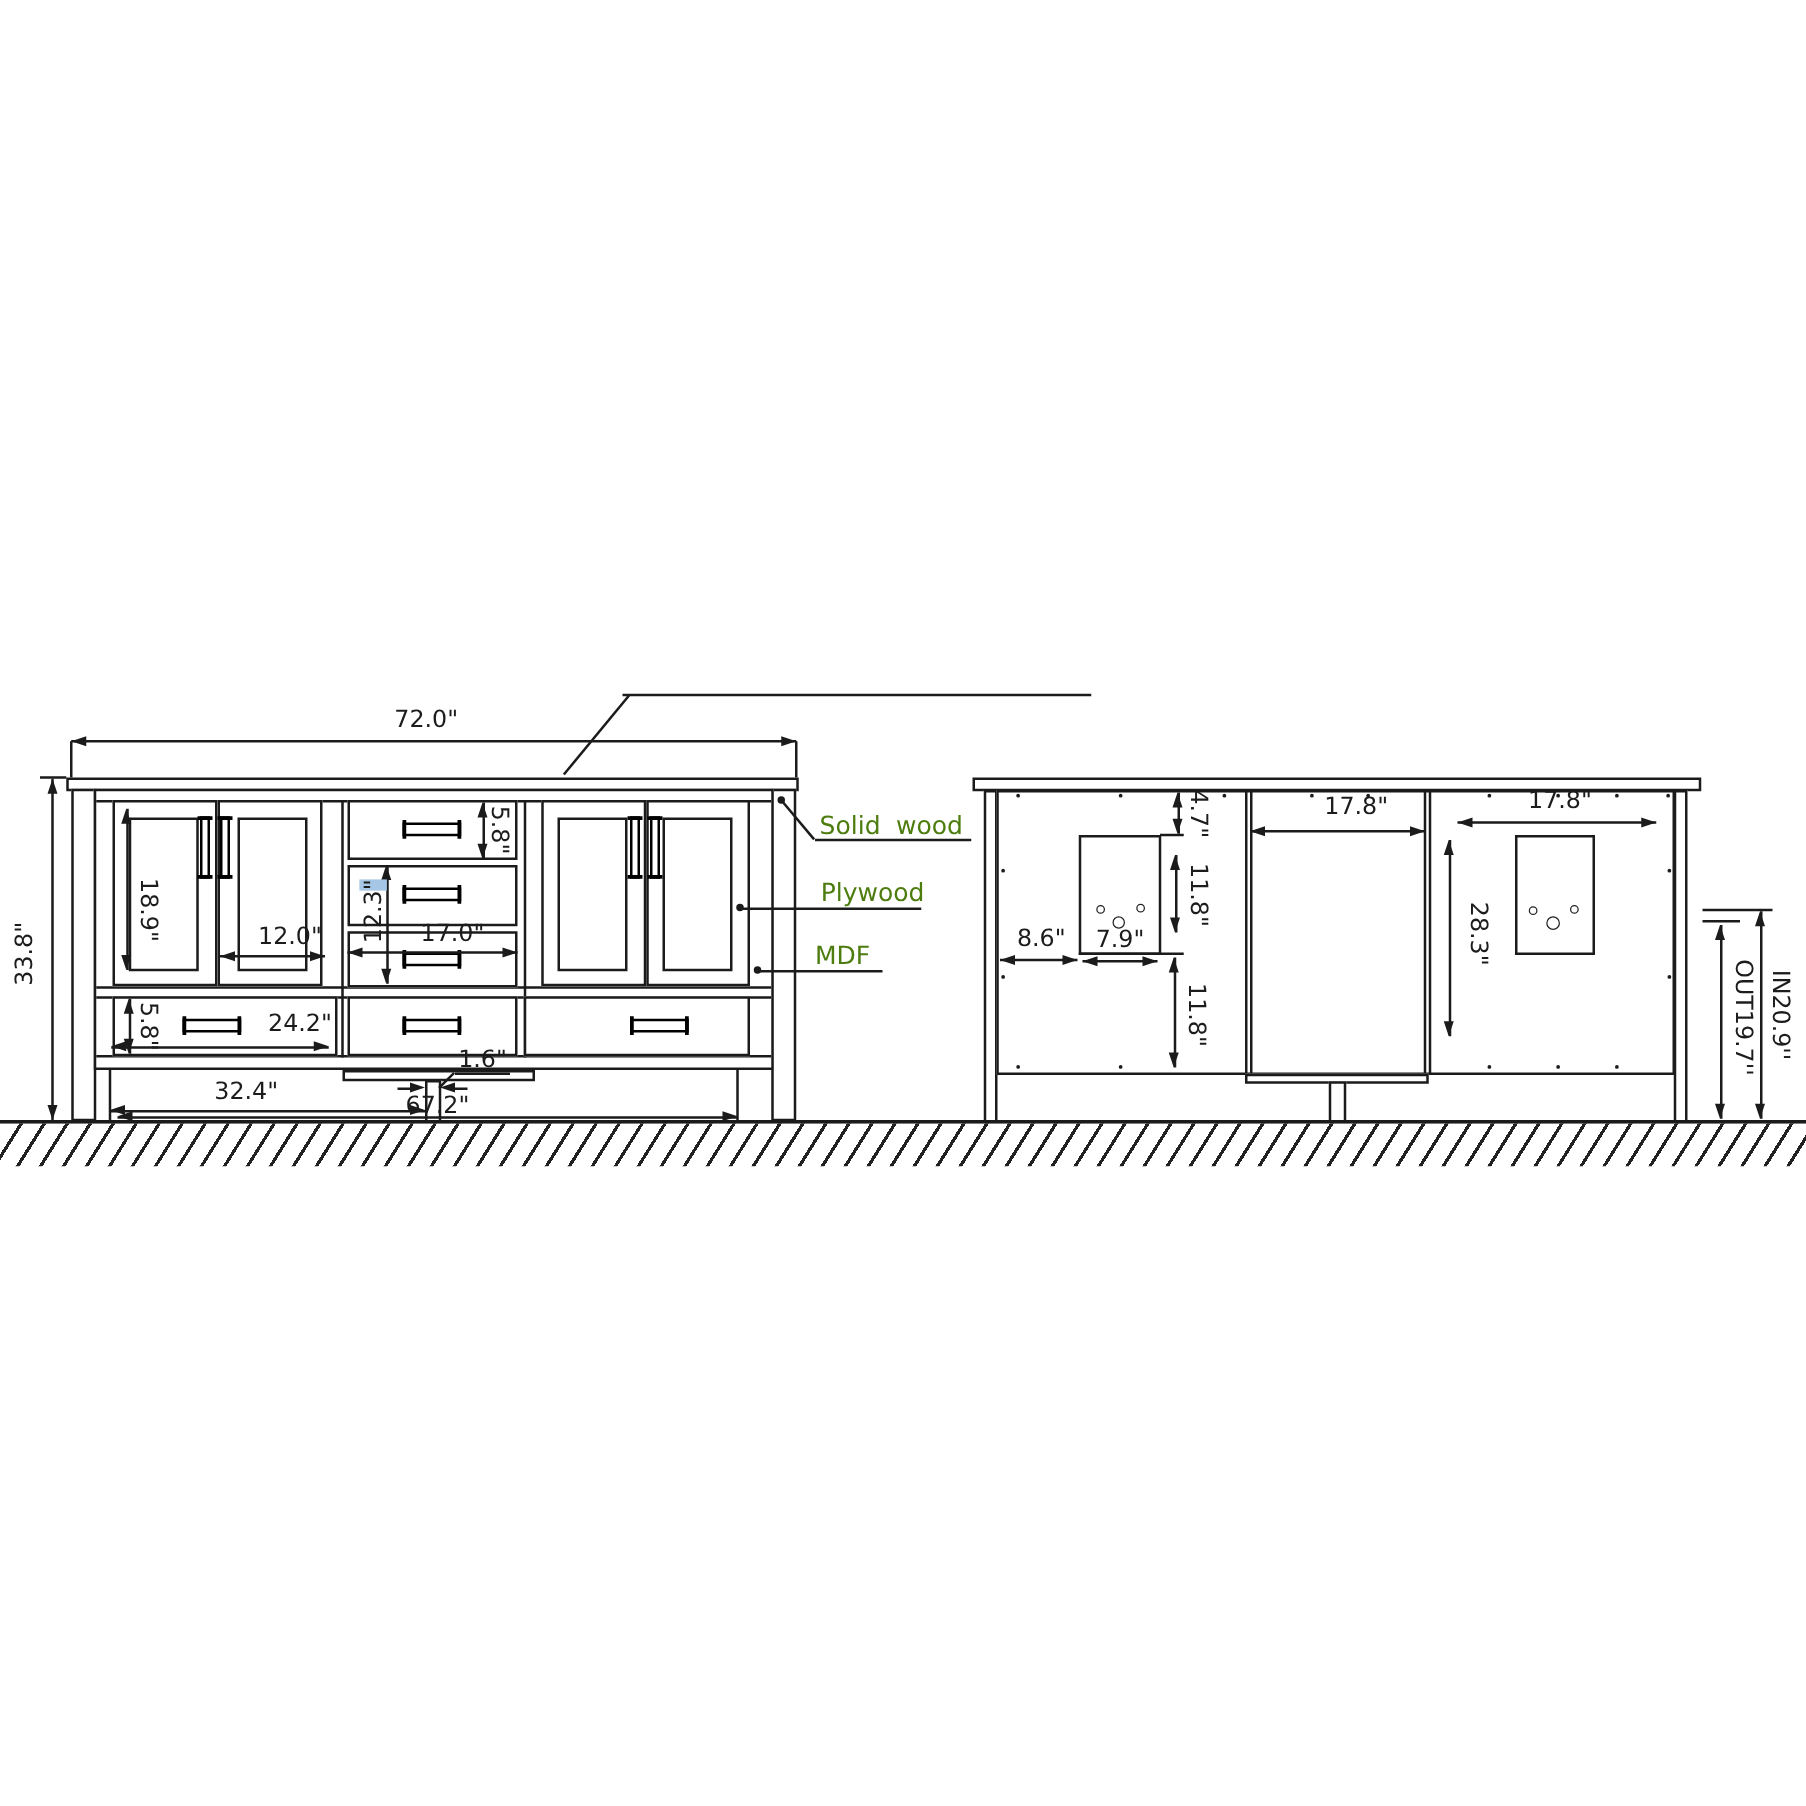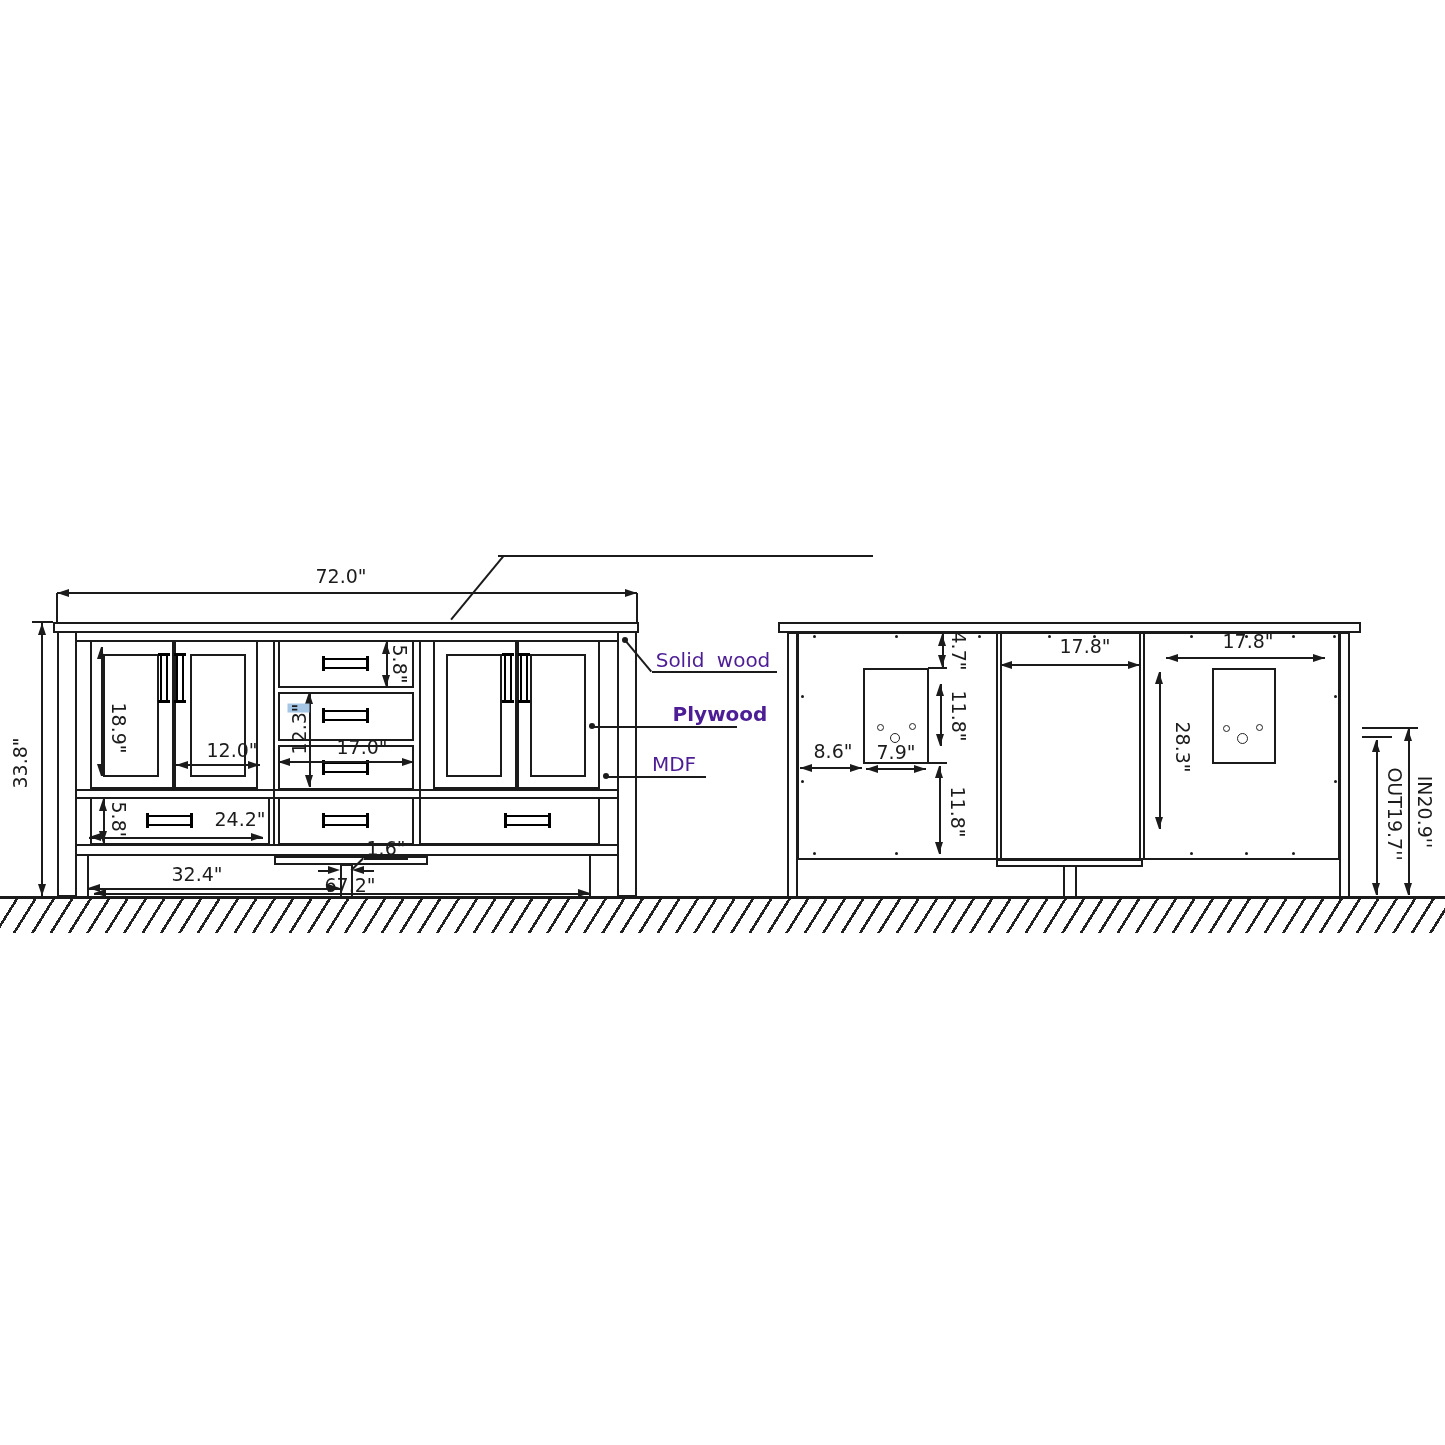--- a/index.html
+++ b/index.html
@@ -6,21 +6,21 @@
   #canvas{position:relative;width:1445px;height:1445px;background:#fff;overflow:hidden;
           font-family:"DejaVu Sans",sans-serif;}
   .h{position:absolute;height:2px;background:#1b1b1b;}
   .v{position:absolute;width:2px;background:#1b1b1b;}
   .box{position:absolute;border:2px solid #1b1b1b;background:#fff;box-sizing:border-box;}
   .panel{position:absolute;border:2px solid #1b1b1b;box-sizing:border-box;}
   .dim{position:absolute;font-size:19px;color:#1c1c1c;white-space:nowrap;line-height:1;
        transform:translate(-50%,-50%);}
   .r90{transform:translate(-50%,-50%) rotate(90deg);}
   .rccw{transform:translate(-50%,-50%) rotate(-90deg);}
-  .lbl{position:absolute;font-size:20px;color:#4c1d95;white-space:nowrap;line-height:1;
+  .lbl{position:absolute;font-size:20px;color:#4d7c0f;white-space:nowrap;line-height:1;
        transform:translate(-50%,-50%);}
   .title{position:absolute;font-size:23px;font-weight:700;color:#111;white-space:nowrap;
          line-height:1;transform:translate(-50%,-50%);word-spacing:4px;letter-spacing:.3px;}
   .dot{position:absolute;background:#1b1b1b;border-radius:50%;}
   .circ{position:absolute;border:1.5px solid #222;border-radius:50%;background:#fff;box-sizing:border-box;}
   .ar{position:absolute;width:0;height:0;border-style:solid;border-color:transparent;}
   .aL{border-width:4.5px 12px 4.5px 0;border-right-color:#1b1b1b;}
   .aR{border-width:4.5px 0 4.5px 12px;border-left-color:#1b1b1b;}
   .aU{border-width:0 4.5px 12px 4.5px;border-bottom-color:#1b1b1b;}
   .aD{border-width:12px 4.5px 0 4.5px;border-top-color:#1b1b1b;}
@@ -155,21 +155,21 @@
     <div class="ar aR" style="left:578px;top:889px;"></div>
     <div class="dim" style="left:350px;top:885px;">67.2"</div>
 
     <div class="dot" style="left:622px;top:637px;width:6px;height:6px;"></div>
     <div class="lead" style="left:627px;top:641px;width:39px;transform:rotate(50deg);"></div>
     <div class="h" style="left:652px;top:671px;width:125px;"></div>
     <div class="lbl" style="left:713px;top:660px;word-spacing:6px;">Solid wood</div>
 
     <div class="dot" style="left:589px;top:723px;width:6px;height:6px;"></div>
     <div class="h" style="left:592px;top:726px;width:145px;"></div>
-    <div class="lbl" style="left:720px;top:714px;font-weight:bold;">Plywood</div>
+    <div class="lbl" style="left:698px;top:714px;">Plywood</div>
 
     <div class="dot" style="left:603px;top:773px;width:6px;height:6px;"></div>
     <div class="h" style="left:606px;top:776px;width:100px;"></div>
     <div class="lbl" style="left:674px;top:764px;">MDF</div>
   </div>
 
   <div>
     <div class="box" style="left:778px;top:622px;width:583px;height:11px;"></div>
     <div class="box" style="left:787px;top:632px;width:11px;height:266px;"></div>
     <div class="box" style="left:1339px;top:632px;width:11px;height:266px;"></div>

